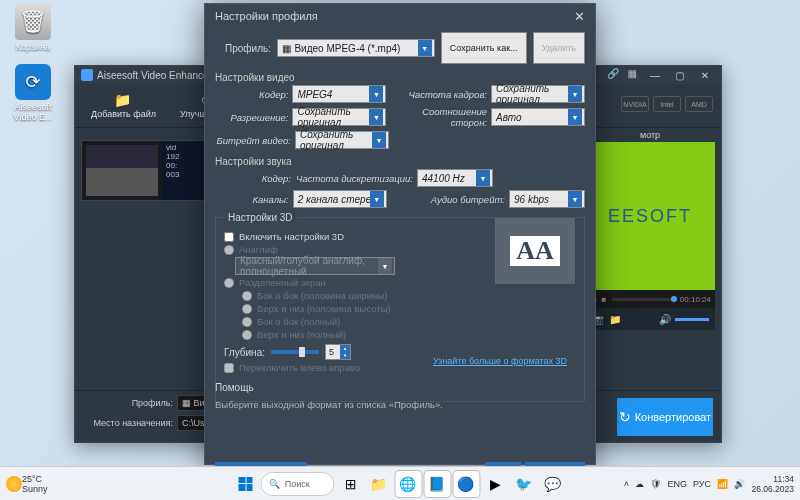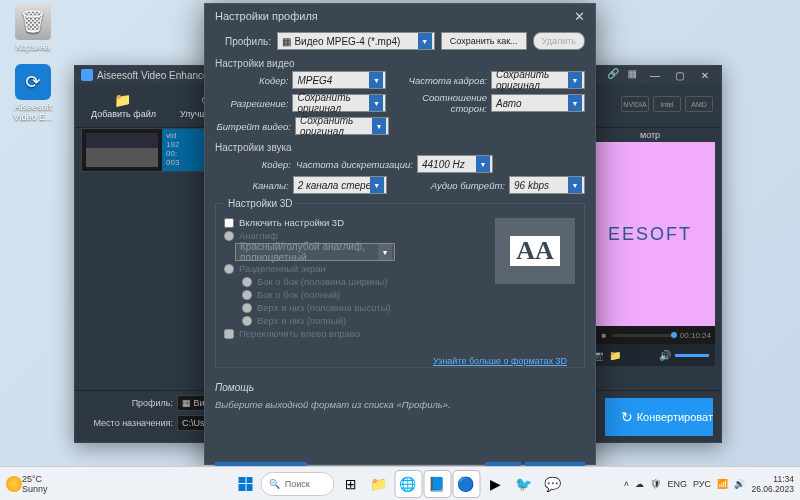--- a/index.html
+++ b/index.html
@@ -22,57 +22,57 @@
 
 .toolbar { height:44px; display:flex; align-items:center; gap:24px; padding:0 16px; border-bottom:1px solid #1f2830; }
 .tool-btn { display:flex; flex-direction:column; align-items:center; color:#ddd; font-size:9px; cursor:pointer; }
 .tool-btn .ti { font-size:14px; margin-bottom:1px; }
 
 .chips { position:absolute; right:8px; top:30px; display:flex; gap:4px; }
 .chip { width:28px; height:16px; border:1px solid #555; border-radius:2px; display:flex; align-items:center; justify-content:center; color:#999; font-size:7px; }
 
 .content-area { position:absolute; top:62px; left:6px; right:6px; bottom:52px; display:flex; }
 .file-panel { width:136px; }
-.file-item { display:flex; background:#0369a1; border:1px solid #3a4550; height:44px; }
+.file-item { display:flex; background:#0f172a; border:1px solid #3a4550; height:61px;margin-top:12px; }
 .thumb { width:80px; background:#1a1a1a; position:relative; }
 .thumb::before { content:""; position:absolute; left:5px; top:5px; width:10px; height:10px; border:1px solid #4a9eff; background:#0a4d8f; }
 .thumb-img { position:absolute; inset:4px; background:linear-gradient(#2a2a3a 45%,#555 45%); }
 .file-meta { flex:1; padding:2px 4px; color:#bbb; font-size:8px; }
 
 .preview-panel { position:absolute; right:0; top:0; width:130px; height:260px; }
-.preview-vid { width:100%; height:184px; background:#f0abfc; position:relative; display:flex; align-items:center; justify-content:center;text-align:center; }
+.preview-vid { width:100%; height:148px; background:#84cc16; position:relative; display:flex; align-items:center; justify-content:center;text-align:center; }
 .overlay-logo { color:#2a5a8a; font-size:18px; letter-spacing:2px; }
 .playbar { height:18px; background:#1a1a1a; display:flex; align-items:center; padding:0 4px; color:#888; font-size:8px; }
 .playbar .pb { width:10px; text-align:center; cursor:pointer; }
 .playbar .track { flex:1; height:3px; background:#333; margin:0 3px; position:relative; }
 .playbar .track::after{content:"";position:absolute;right:0;top:-2px;width:6px;height:6px;border-radius:50%;background:#4a9eff;}
 .playbar .time { font-size:8px; }
 .preview-tools { height:22px; background:#1f2830; display:flex; align-items:center; gap:6px; padding:0 6px; color:#bbb; font-size:10px; }
 .vol { display:flex; align-items:center; gap:3px; margin-left:auto; }
 .vol-bar { width:34px; height:3px; background:#4a9eff; }
 
 .bottom-bar { position:absolute; bottom:0; left:0; right:0; height:52px; background:#2d3842; border-top:1px solid #1f2830; padding:4px 8px; display:flex; flex-direction:column; gap:4px; }
 .brow { display:flex; align-items:center; gap:4px; color:#ccc; font-size:9px; }
 .brow label { width:90px; text-align:right; }
 .brow .fld { height:16px; background:#1a1a1a; border:1px solid #3a4550; flex:0 0 90px; padding:0 4px; display:flex; align-items:center; color:#ccc; font-size:9px; }
 .brow .fld.long { flex:0 0 130px; }
-.convert-btn { position:absolute; right:8px; bottom:6px; width:108px; height:38px; background:#2196f3; color:#fff; display:flex; align-items:center; justify-content:flex-end; font-size:11px; font-weight:500; cursor:pointer; gap:4px; }
+.convert-btn { position:absolute; right:8px; bottom:6px; width:96px; height:38px; background:#2196f3; color:#fff; display:flex; align-items:center; justify-content:center; font-size:11px; font-weight:500; cursor:pointer; gap:4px; }
 .convert-btn::before{content:"↻";font-size:14px;}
 
 
 .modal { position:absolute; left:204px; top:3px; width:392px; height:462px; background:#3a4651; box-shadow:0 4px 30px rgba(0,0,0,.5); border:1px solid #4a5560; color:#d0d5da; font-size:10px; }
 .modal-title { height:24px; display:flex; align-items:center; padding:0 10px; font-size:11px; }
 .close-x { margin-left:auto; cursor:pointer; font-size:13px; }
 .modal-row { display:flex; align-items:center; padding:4px 10px; gap:6px; }
 .modal-row label { width:56px; text-align:right; font-size:10px; }
 .dd { height:18px; background:#e8e8e8; color:#222; border:1px solid #888; flex:1; padding:0 4px; display:flex; align-items:center; font-size:10px; position:relative; }
 .dd::after { content:"▼"; position:absolute; right:2px; top:0; width:14px; height:100%; background:#2a6db8; color:#fff; display:flex; align-items:center; justify-content:center; font-size:7px; }
 .dd.narrow { flex:0 0 94px; }
-.mbtn { height:18px; padding:8px 8px; background:#e8e8e8; border:1px solid #888; color:#222; display:flex; align-items:center; font-size:9px; cursor:pointer; }
-.mbtn.dis { color:#aaa;border-radius:8px; }
+.mbtn { height:18px; padding:15px 8px; background:#e8e8e8; border:1px solid #888; color:#222; display:flex; align-items:center; font-size:9px; cursor:pointer; }
+.mbtn.dis { color:#aaa; }
 
 .section { padding:4px 10px 0; }
 .section-title { font-size:10px; color:#ccc; margin-bottom:2px; }
 .field-row { display:flex; align-items:center; gap:4px; margin-bottom:3px;font-style:italic; }
 .field-row label { text-align:right; font-size:9.5px; }
 .field-row .l1 { width:76px; }
 .field-row .l2 { width:100px; }
 
 fieldset { border:1px solid #4a5560; margin:4px 10px; padding:6px 8px 26px; }
 fieldset legend { font-size:10px; padding:0 4px; }
@@ -86,21 +86,21 @@
 .depth-row { display:flex; align-items:center; gap:6px; margin-top:4px; }
 .depth-slider { width:48px; height:4px; background:#2a6db8; position:relative; }
 .depth-slider::after { content:""; position:absolute; left:28px; top:-3px; width:6px; height:10px; background:#ddd; }
 .spin { width:26px; height:16px; background:#e8e8e8; color:#222; border:1px solid #888; display:flex; align-items:center; padding:0 3px; font-size:9px; position:relative; }
 .spin::after { content:"▴\A▾"; white-space:pre; position:absolute; right:0; top:0; width:10px; height:100%; background:#2a6db8; color:#fff; font-size:5px; line-height:7px; text-align:center; }
 
 .aa-box { position:absolute; right:20px; top:214px; width:80px; height:66px; background:#5a6570; display:flex; align-items:center; justify-content:center; }
 .aa-box .inner { background:#fff; color:#3a4651; font-size:26px; font-weight:bold; padding:0 6px; font-family:serif; }
 .learn-link { position:absolute; right:28px; top:352px; color:#5ab0ff; font-size:9px; text-decoration:underline; cursor:pointer; }
 
-.help-section { position:absolute; left:10px; right:10px; top:378px;font-style:italic; }
+.help-section { position:absolute; left:10px; right:10px; top:378px; }
 .help-section .ht { font-size:10px; margin-bottom:6px; }
 .help-section .hc { font-size:9.5px; color:#b0b5ba; }
 
 .modal-buttons { position:absolute; bottom:0; left:0; right:0; height:0; display:flex; justify-content:space-between; padding:0 10px; }
 .modal-buttons .left{display:flex;}
 .modal-buttons .right{display:flex;gap:4px;}
 .mb { height:20px; padding:0 12px; background:#2a6db8; color:#fff; display:flex; align-items:center; font-size:10px; cursor:pointer; transform:translateY(-2px); }
 
 
 .taskbar { position:absolute; bottom:0; left:0; right:0; height:34px; background:#eef2f6; border-top:1px solid #ccc; display:flex; align-items:center; padding:0 6px; }
@@ -280,30 +280,35 @@
       <input type="radio" disabled="" style="">
       <span>Разделенный экран</span>
     </div>
     <div class="radio-sub">
       <div class="chk-row dis">
           <input type="radio" disabled="" style="">
           <span>Бок о бок (половина ширины)</span>
         </div>
       <div class="chk-row dis">
           <input type="radio" disabled="" style="">
-          <span>Бок о бок (полный)</span>
+          <span>Верх и низ (половина высоты)</span>
         </div>
       <div class="chk-row dis">
           <input type="radio" disabled="" style="">
-          <span>Верх и низ (половина высоты)</span>
+          <span>Бок о бок (полный)</span>
         </div>
       <div class="chk-row dis">
           <input type="radio" disabled="" style="">
           <span>Верх и низ (полный)</span>
         </div>
+    </div>
+    <div class="depth-row">
+      <span>Глубина:</span>
+      <div class="depth-slider"></div>
+      <div class="spin">5</div>
     </div>
     <div class="chk-row dis">
       <input type="checkbox" disabled="" style="">
       <span>Переключить влево вправо</span>
     </div>
   </fieldset>
 
   <div class="aa-box">
     <div class="inner">AA</div>
   </div>

